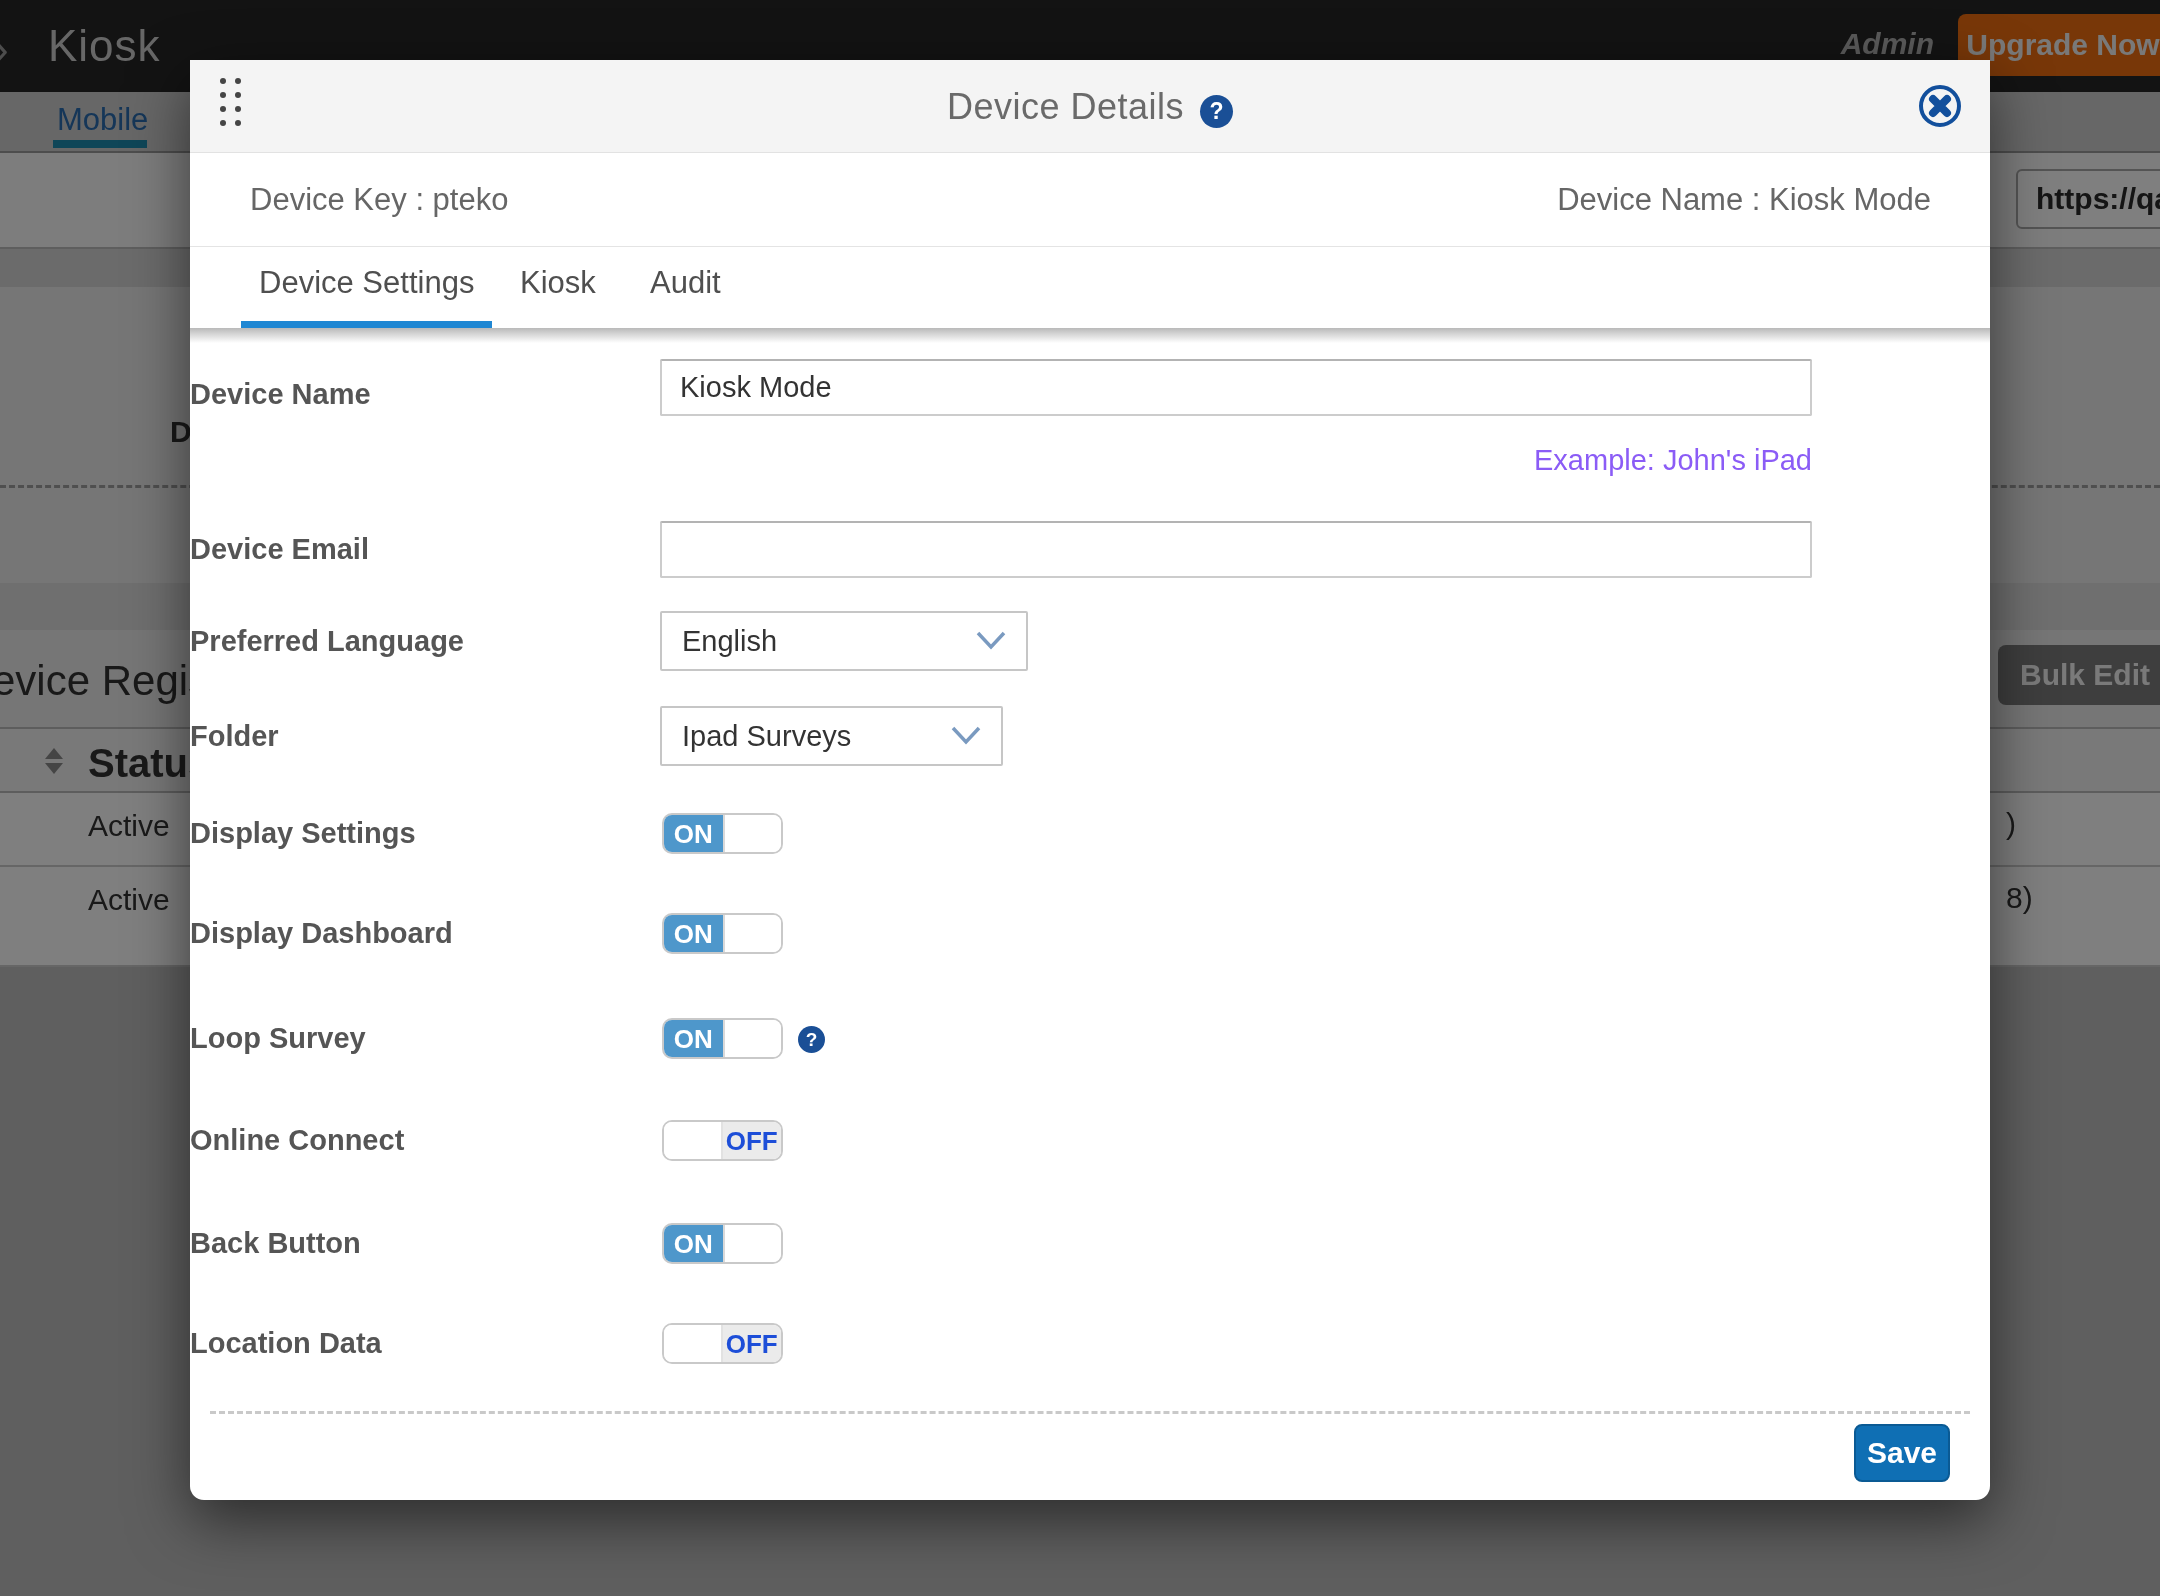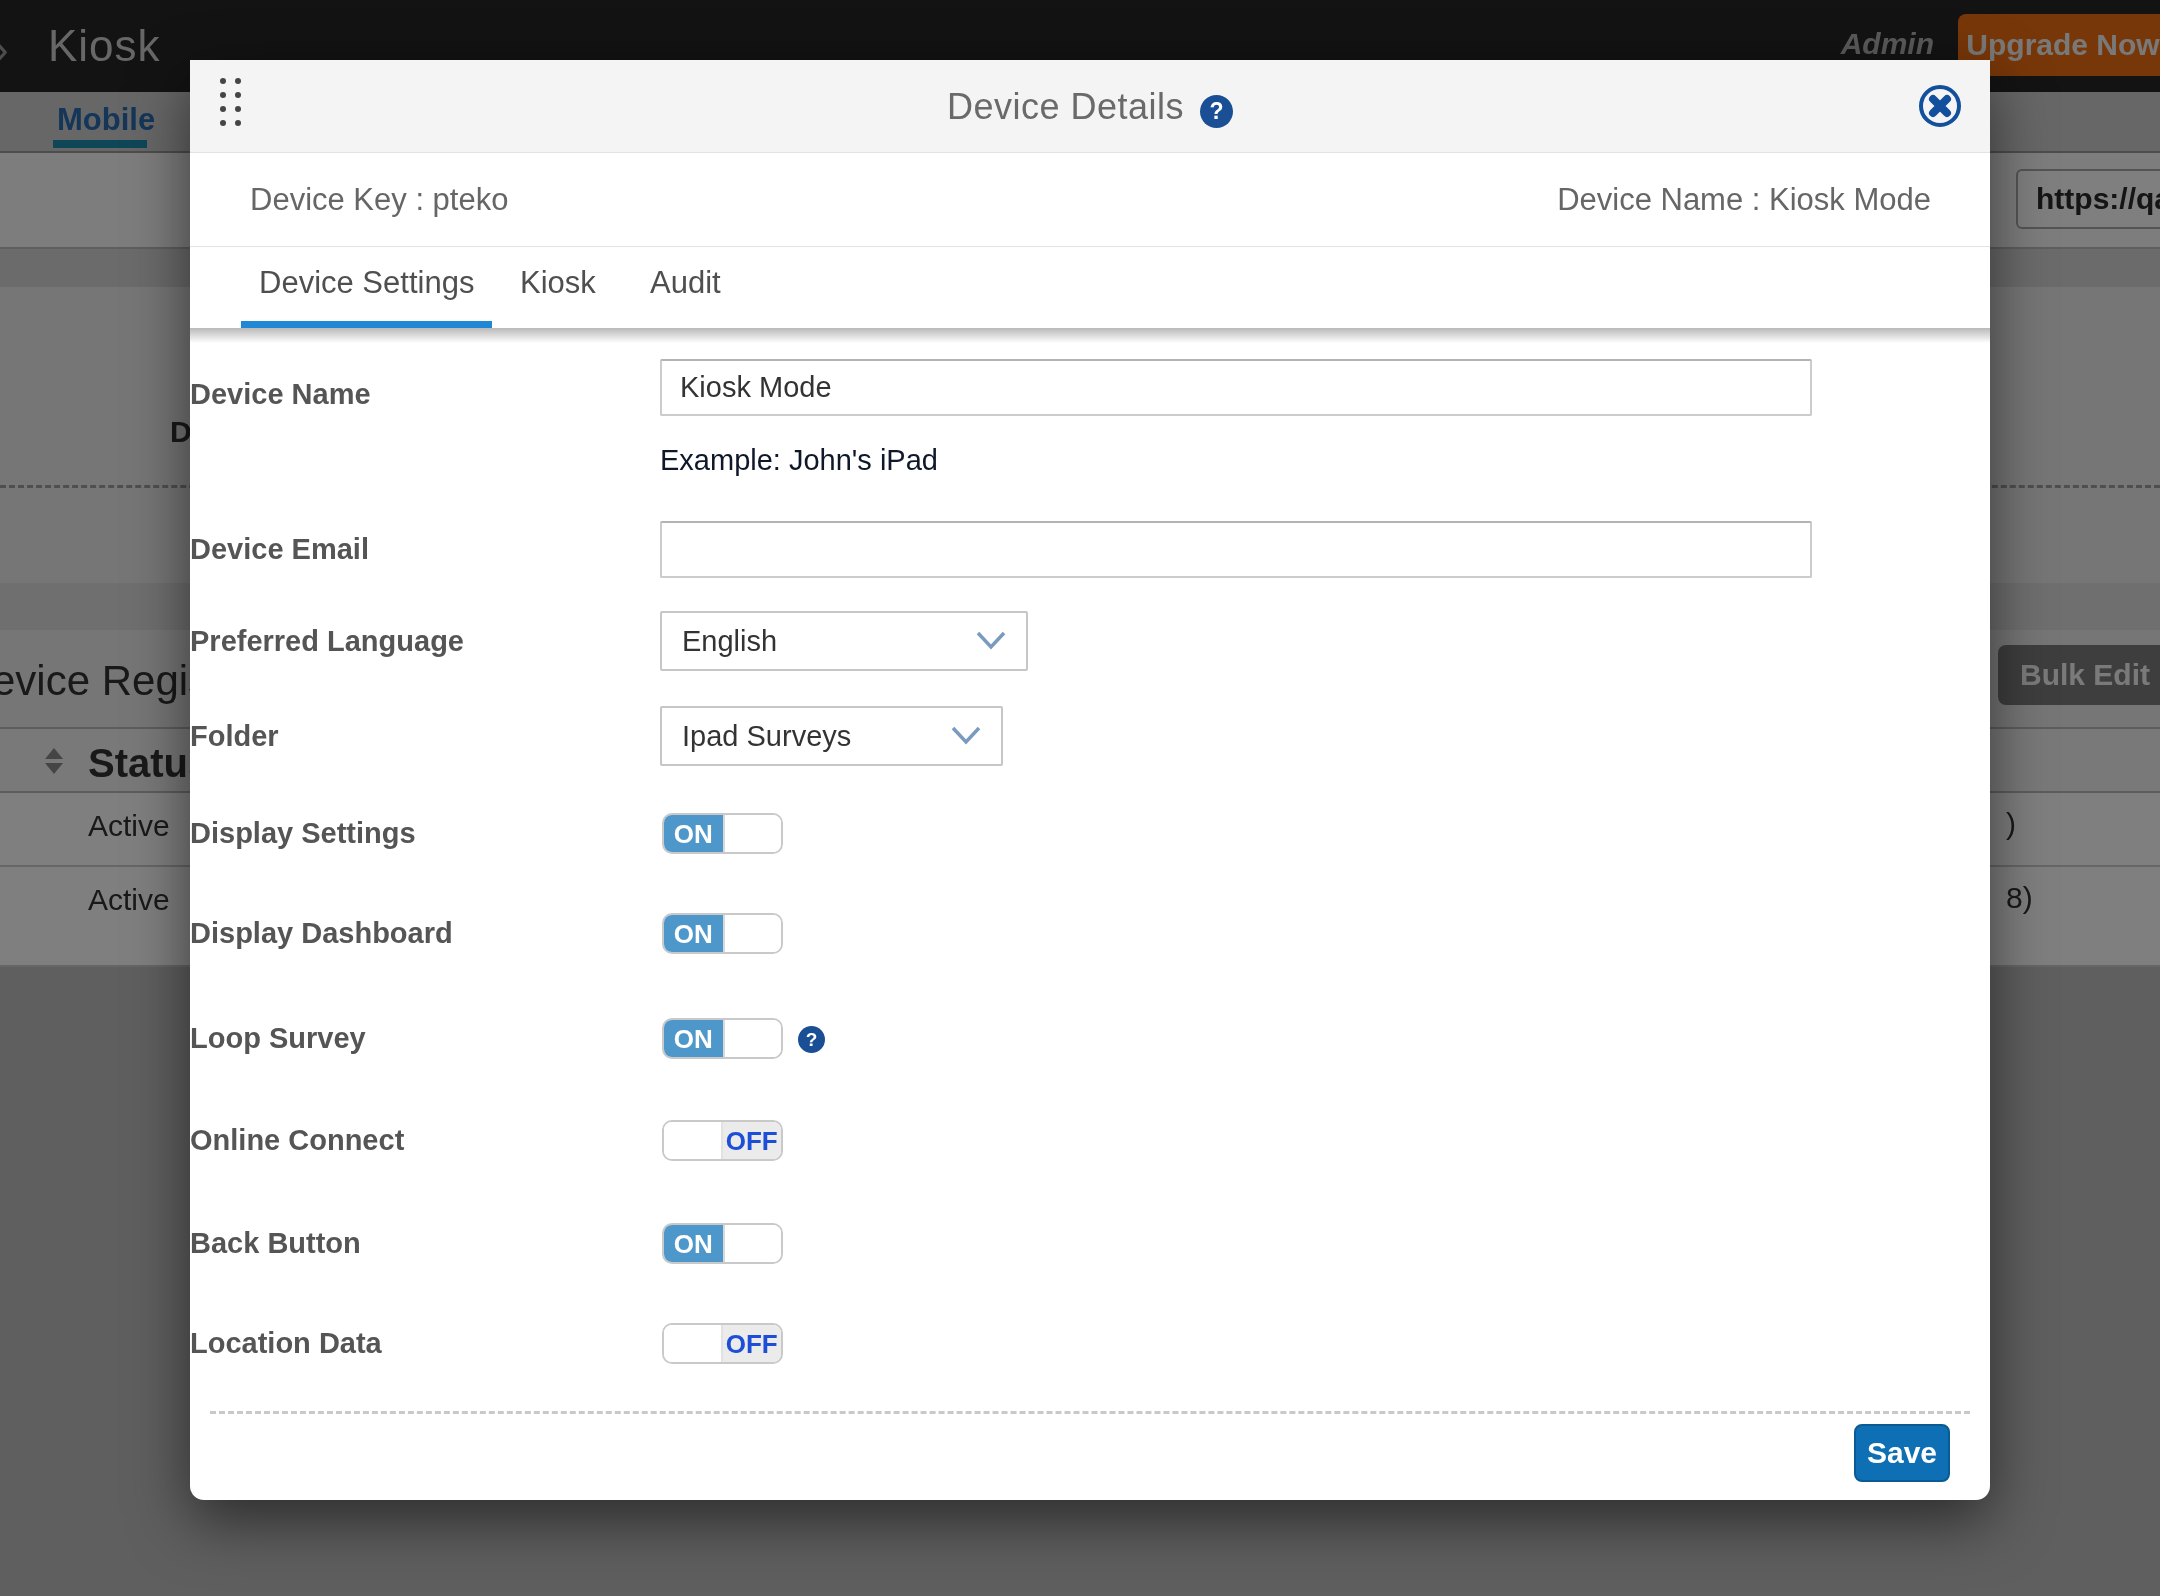--- a/index.html
+++ b/index.html
@@ -9,21 +9,21 @@
 
   
   .bg-layer { position:absolute; inset:0; z-index:0; }
   .topbar { position:absolute; left:0; top:0; width:2160px; height:92px; background:#262626; }
   .crumb-chev { position:absolute; left:-6px; top:24px; font-size:44px; color:#9a9a9a; }
   .topbar-title { position:absolute; left:48px; top:21px; font-size:44px; color:#cfcfcf; letter-spacing:1px; }
   .admin-label { position:absolute; right:226px; top:27px; font-size:30px; font-style:italic; font-weight:bold; color:#b5b5b5; }
   .upgrade-btn { position:absolute; left:1958px; top:14px; width:210px; height:62px; background:#f06f10; border-radius:8px; color:#f2f2f2; font-size:30px; font-weight:bold; text-align:center; line-height:62px; }
 
   .tabband { position:absolute; left:0; top:92px; width:2160px; height:61px; background:#cfcfcf; border-bottom:2px solid #9b9b9b; }
-  .mobile-tab { position:absolute; left:57px; top:10px; font-size:31px; font-weight:bold; color:#2a6cb0; }
+  .mobile-tab { position:absolute; left:57px; top:10px; font-size:31px; font-weight:normal; color:#2a6cb0; }
   .mobile-underline { position:absolute; left:53px; top:48px; width:94px; height:8px; background:#1e8cb0; }
 
   .toolbarband { position:absolute; left:0; top:153px; width:2160px; height:96px; background:#fafafa; border-bottom:2px solid #bdbdbd; }
   .url-input { position:absolute; left:2016px; top:16px; width:220px; height:60px; background:#fff; border:2px solid #a8a8a8; border-radius:6px; font-size:30px; font-weight:bold; color:#2a2a2a; line-height:56px; padding-left:18px; white-space:nowrap; overflow:hidden; }
 
   .band-dark1 { position:absolute; left:0; top:249px; width:2160px; height:38px; background:#d6d6d6; }
   .contentarea { position:absolute; left:0; top:287px; width:2160px; height:680px; background:#ececec; }
   .frag-d { position:absolute; left:170px; top:128px; font-size:30px; font-weight:bold; color:#333; }
   .dashline { position:absolute; left:0; top:198px; width:2160px; border-top:3px dashed #9f9f9f; }
   .band-dark2 { position:absolute; left:0; top:296px; width:2160px; height:47px; background:#dedede; }
@@ -63,21 +63,21 @@
   .tabsrow { position:absolute; left:12px; top:187px; width:100%; height:81px;padding-left:13px; }
   .m-tab { position:absolute; top:0; height:81px; line-height:72px; font-size:31px; color:#4f4f4f; padding:0 18px; cursor:pointer; }
   .m-tab.active { border-bottom:7px solid #1f87d3; }
   .tab-shadow { position:absolute; left:0; top:268px; width:100%; height:15px;
                 background:linear-gradient(#b9b9b9, rgba(185,185,185,0)); }
 
   .f-label { position:absolute; left:0; width:447px; text-align:left; font-size:29px; font-weight:bold; color:#555; }
   .f-input { position:absolute; left:470px; width:1152px; height:57px; background:#fff;
              border:2px solid #ccc; border-top-color:#b3b3b3; border-radius:2px;
              font-family:"Liberation Sans",sans-serif; font-size:29px; color:#333; padding:0 18px; outline:none; }
-  .f-hint { position:absolute; left:470px; width:1152px; font-size:29px; color:#0f172a; }
+  .f-hint { position:absolute; left:470px; width:1152px; text-align:right; font-size:29px; color:#8b5cf6; }
   .f-select { position:absolute; left:470px; height:60px; background:#fff; border:2px solid #c6c6c6; border-radius:2px; cursor:pointer; }
   .f-select .sel-text { position:absolute; left:20px; top:0; line-height:56px; font-size:29px; color:#333; }
   .f-select svg { position:absolute; right:18px; top:16px; }
 
   .toggle { position:absolute; left:472px; width:121px; height:41px; border:2px solid #c9c9c9; border-radius:10px;
             overflow:hidden; display:flex; cursor:pointer; background:#fff; }
   .toggle .half { flex:0 0 50%; height:100%; text-align:center; line-height:38px; font-size:26px; font-weight:bold; }
   .toggle.off { flex-direction:row-reverse; }
   .toggle.on .state { background:#4e97cb; color:#fff; }
   .toggle.off .state { background:#ebebeb; color:#1d4ed8; }

